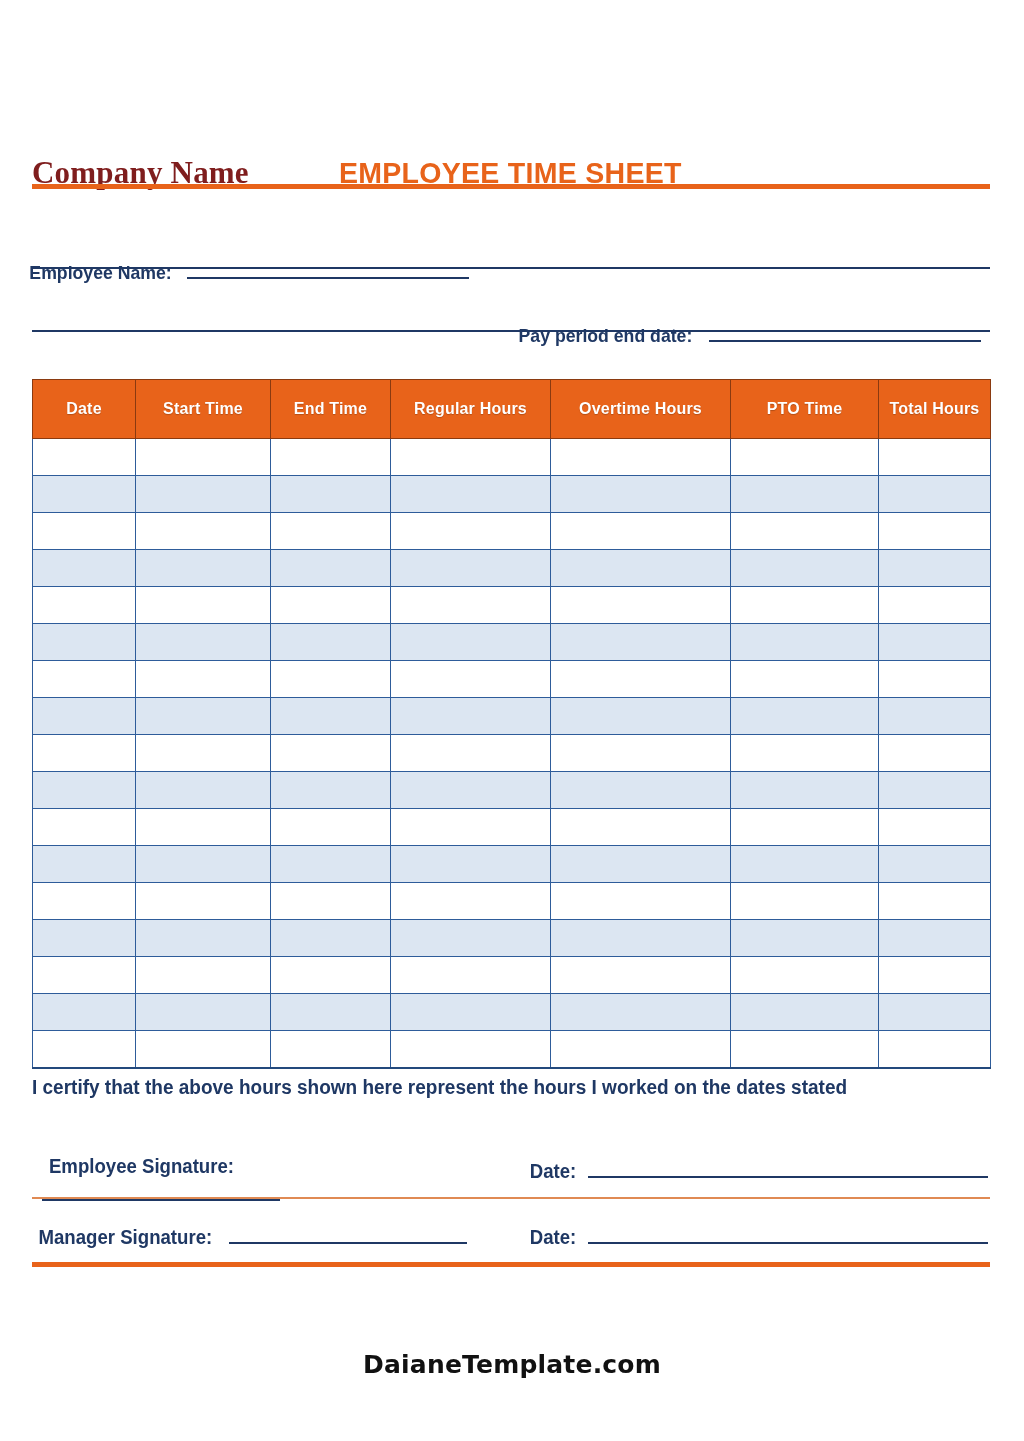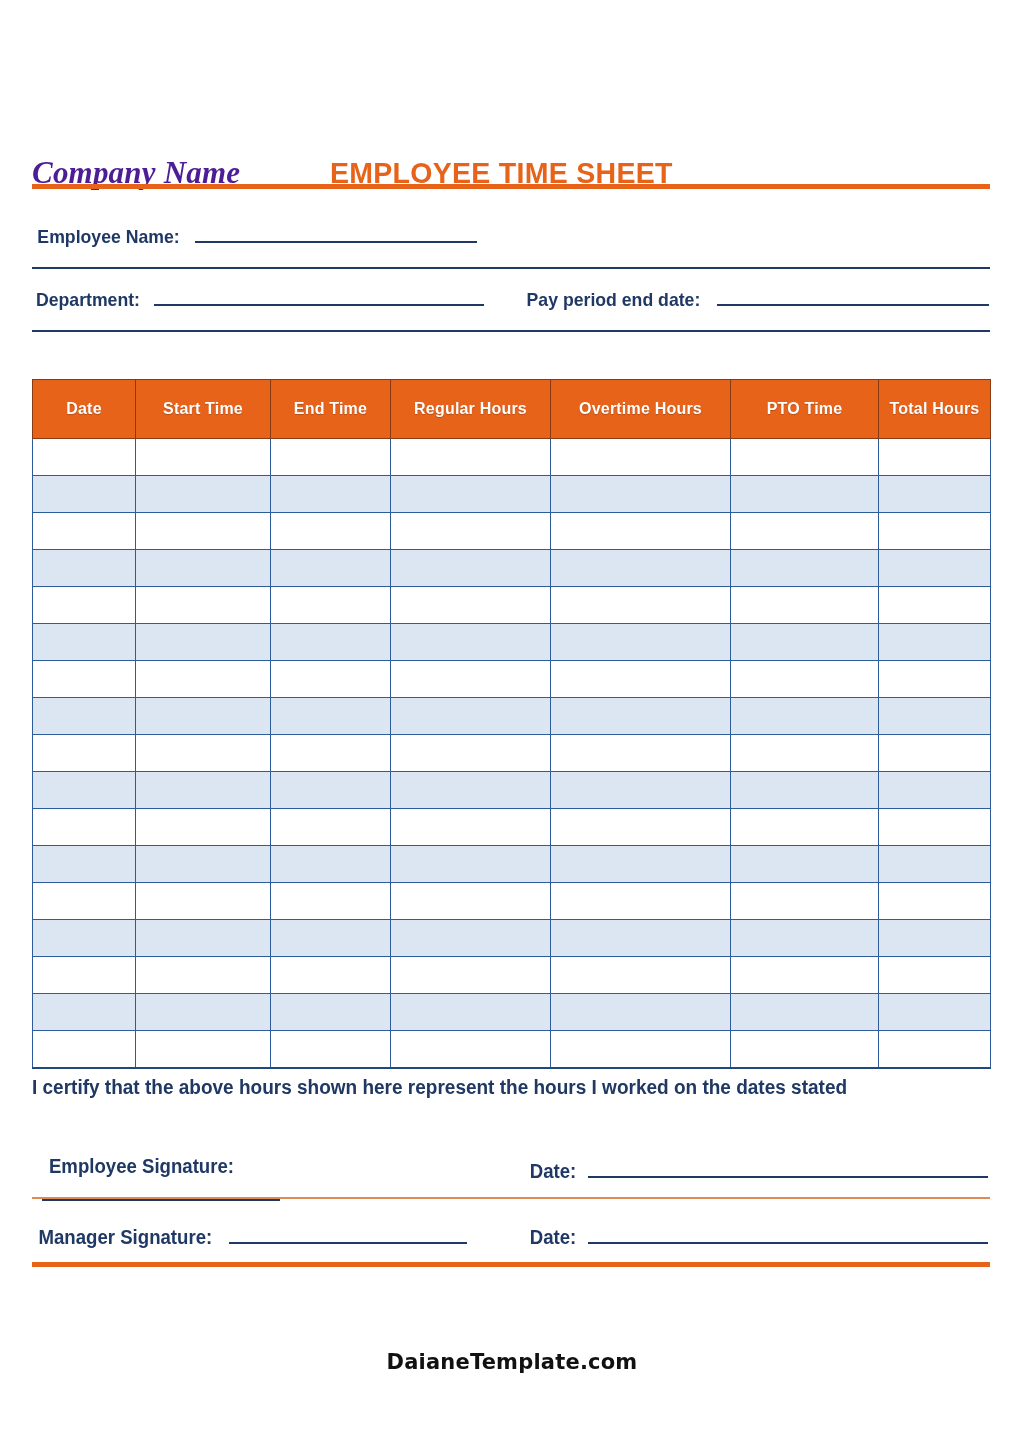--- a/index.html
+++ b/index.html
@@ -27,24 +27,23 @@
     position: absolute;
     left: 32px;
     top: 130px;
     width: 958px;
     height: 58px;
     display: flex;
     align-items: flex-end;
   }
   .company-name {
     font-family: "Liberation Serif", serif;
-    font-style: italic;
     font-weight: bold;
     font-size: 31px;
-    color: #4c1d95;
+    color: #7f1d1d;
     letter-spacing: 0.2px;
     line-height: 1;
     white-space: nowrap;
   }
   .doc-title {
     margin-left: 90px;
     font-family: "Liberation Sans Narrow", "Liberation Sans", sans-serif;
     font-weight: bold;
     font-size: 30px;
     color: #E8631A;
@@ -73,23 +72,24 @@
     position: absolute;
     left: 32px;
     width: 958px;
     height: 2px;
     background: #1F3864;
   }
 
   
   .field-row {
     position: absolute;
-    left: 32px;
+    left: 24px;
     width: 958px;
     height: 30px;
+    margin-top: 36px;
   }
   .fld {
     position: absolute;
     display: flex;
     align-items: baseline;
     white-space: nowrap;
   }
   .fld-label {
     font-family: "Liberation Sans Narrow", "Liberation Sans", sans-serif;
     font-size: 19px;
@@ -188,21 +188,21 @@
   }
 
   
   .footer {
     position: absolute;
     left: 0;
     top: 1350px;
     width: 1024px;
     text-align: center;
     font-family: "DejaVu Sans", sans-serif;
-    font-size: 21px;
+    font-size: 25px;
     font-weight: bold;
     color: #111111;
     letter-spacing: 0.2px;
   }
 </style>
 </head>
 <body>
 
 <div class="page">
 
@@ -215,24 +215,20 @@
 
   <div class="field-row" style="top:221px;">
     <div class="fld" style="left:0px;">
       <span class="fld-label">Employee Name:</span>
       <span class="fld-line" style="width:282px;"></span>
     </div>
   </div>
   <div class="rule-navy" style="top:267px;"></div>
 
   <div class="field-row" style="top:284px;">
-    <div class="fld" style="left:0px;">
-      <span class="fld-label">Department:</span>
-      <span class="fld-line" style="width:330px;"></span>
-    </div>
     <div class="fld" style="left:488px;">
       <span class="fld-label">Pay period end date:</span>
       <span class="fld-line" style="width:272px;"></span>
     </div>
   </div>
   <div class="rule-navy" style="top:330px;"></div>
 
   <table class="timesheet">
     <colgroup>
       <col style="width:103px;">

